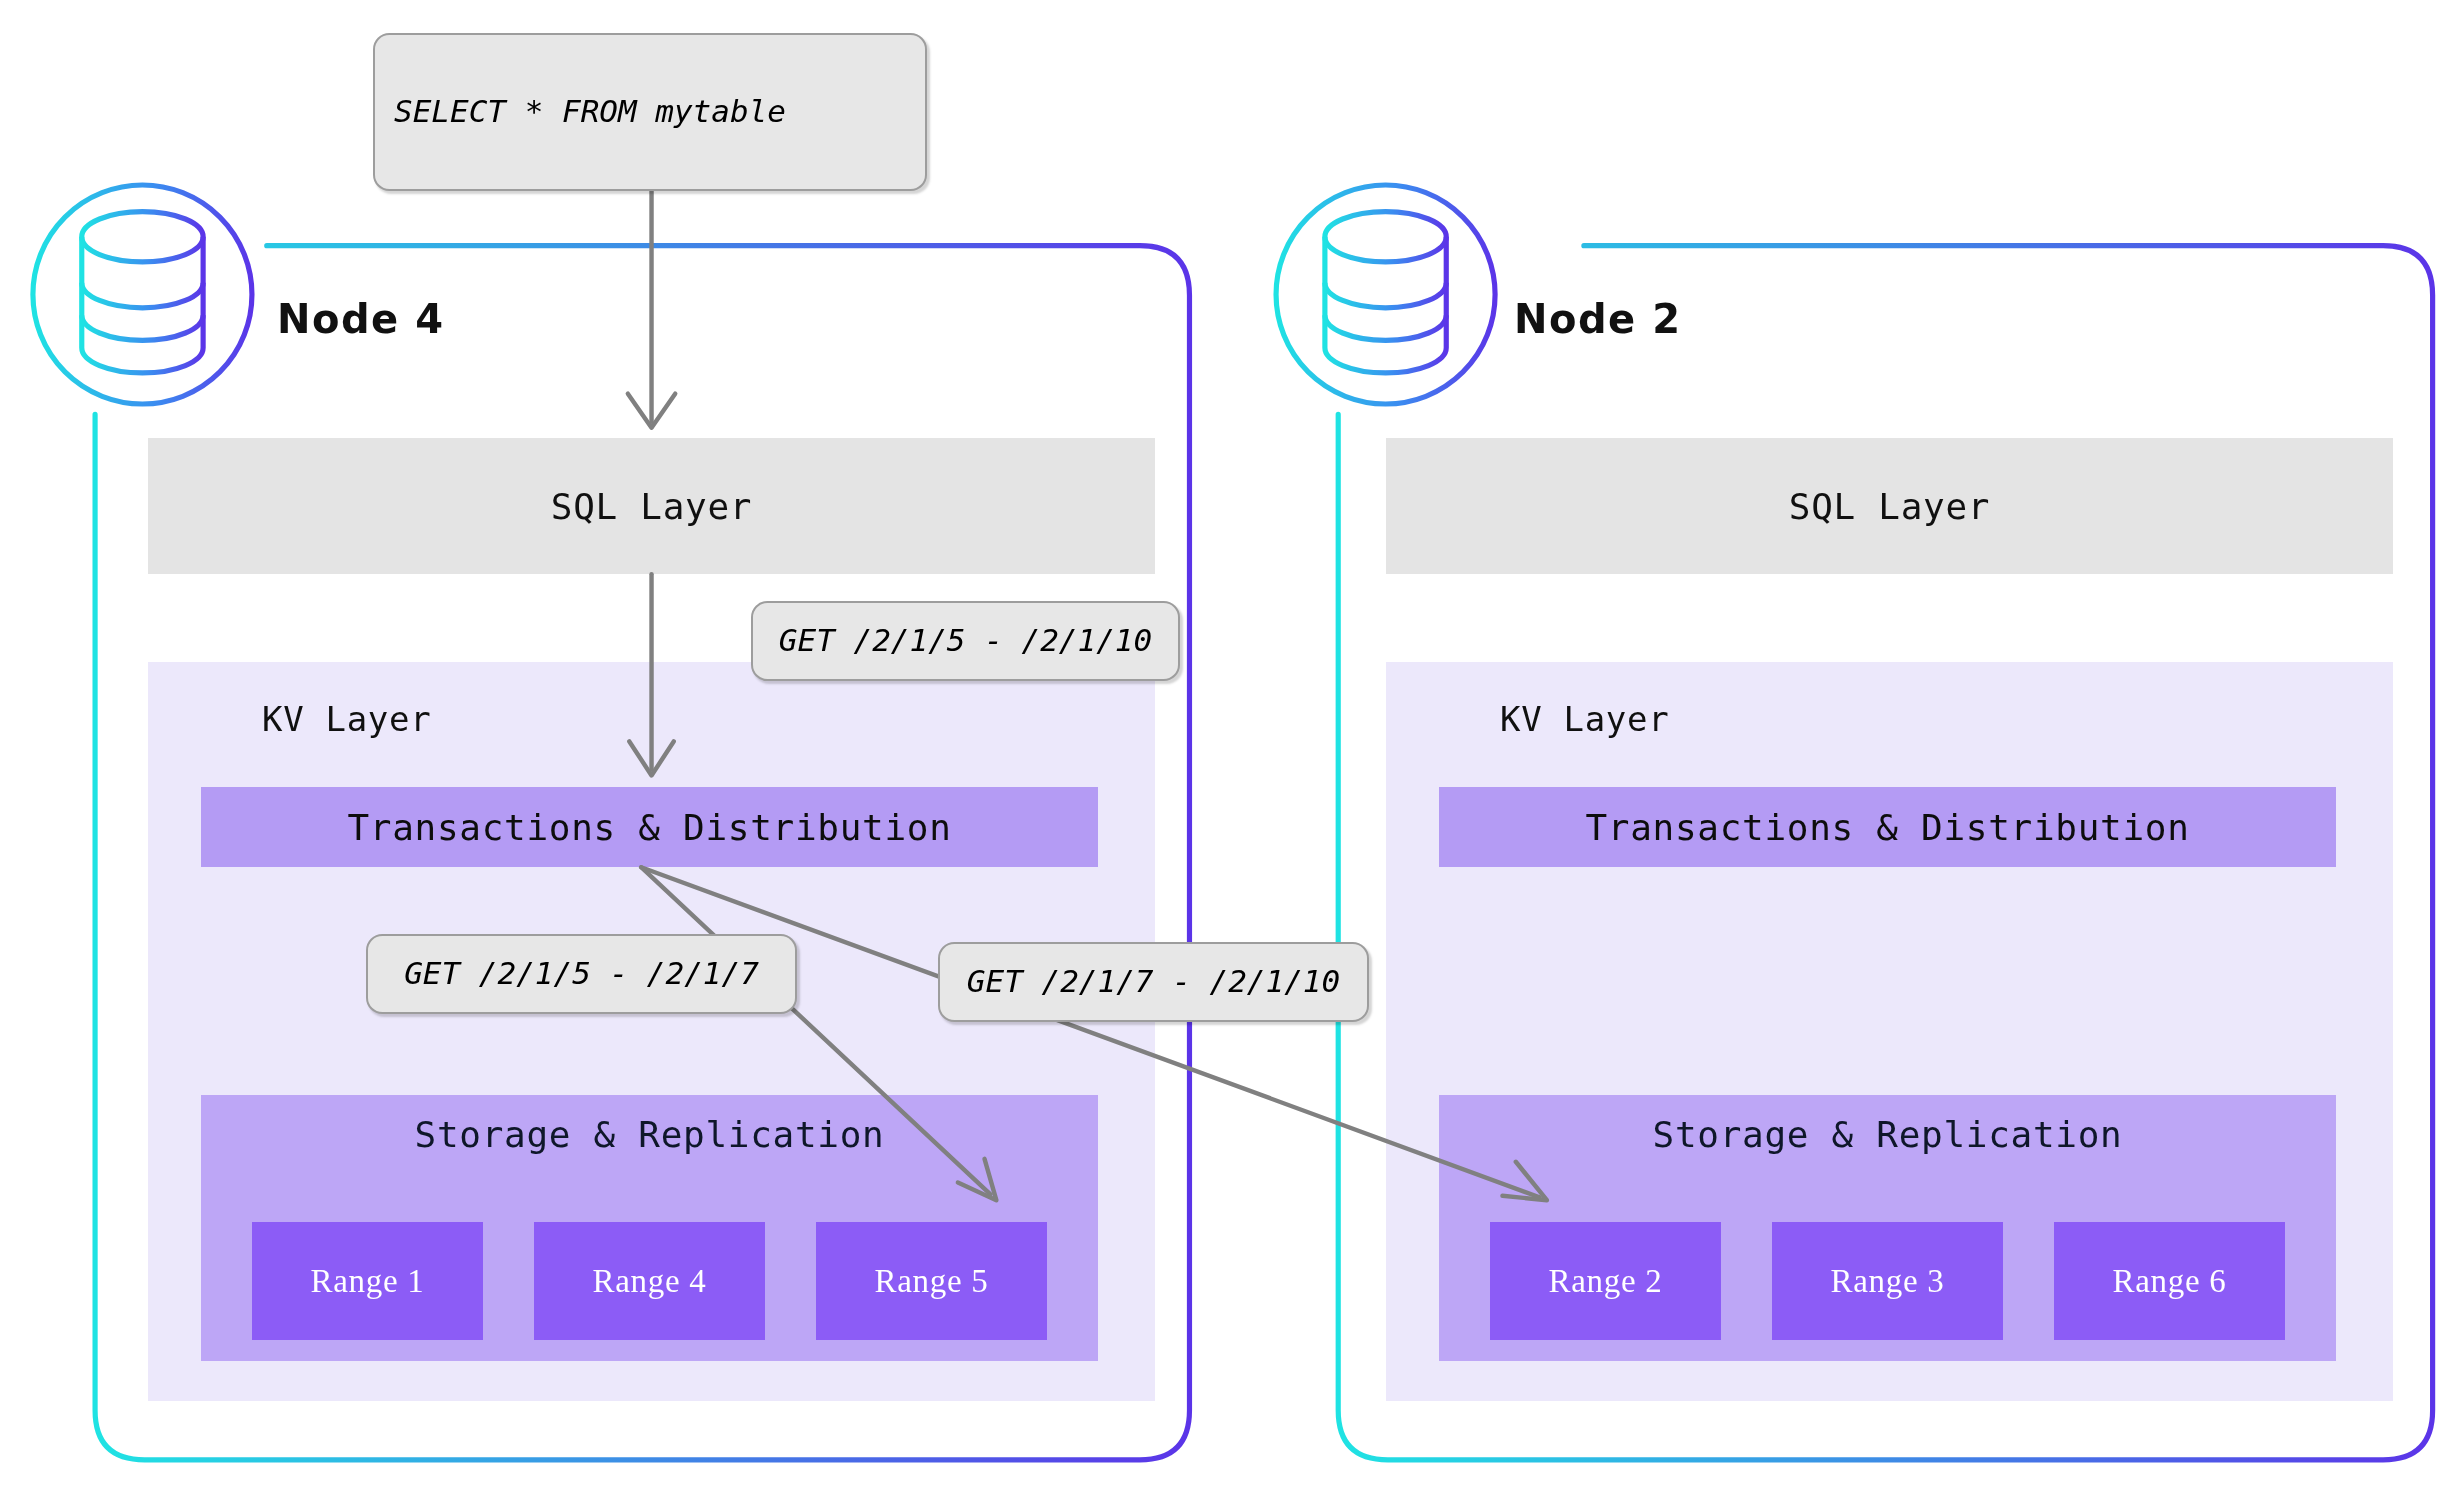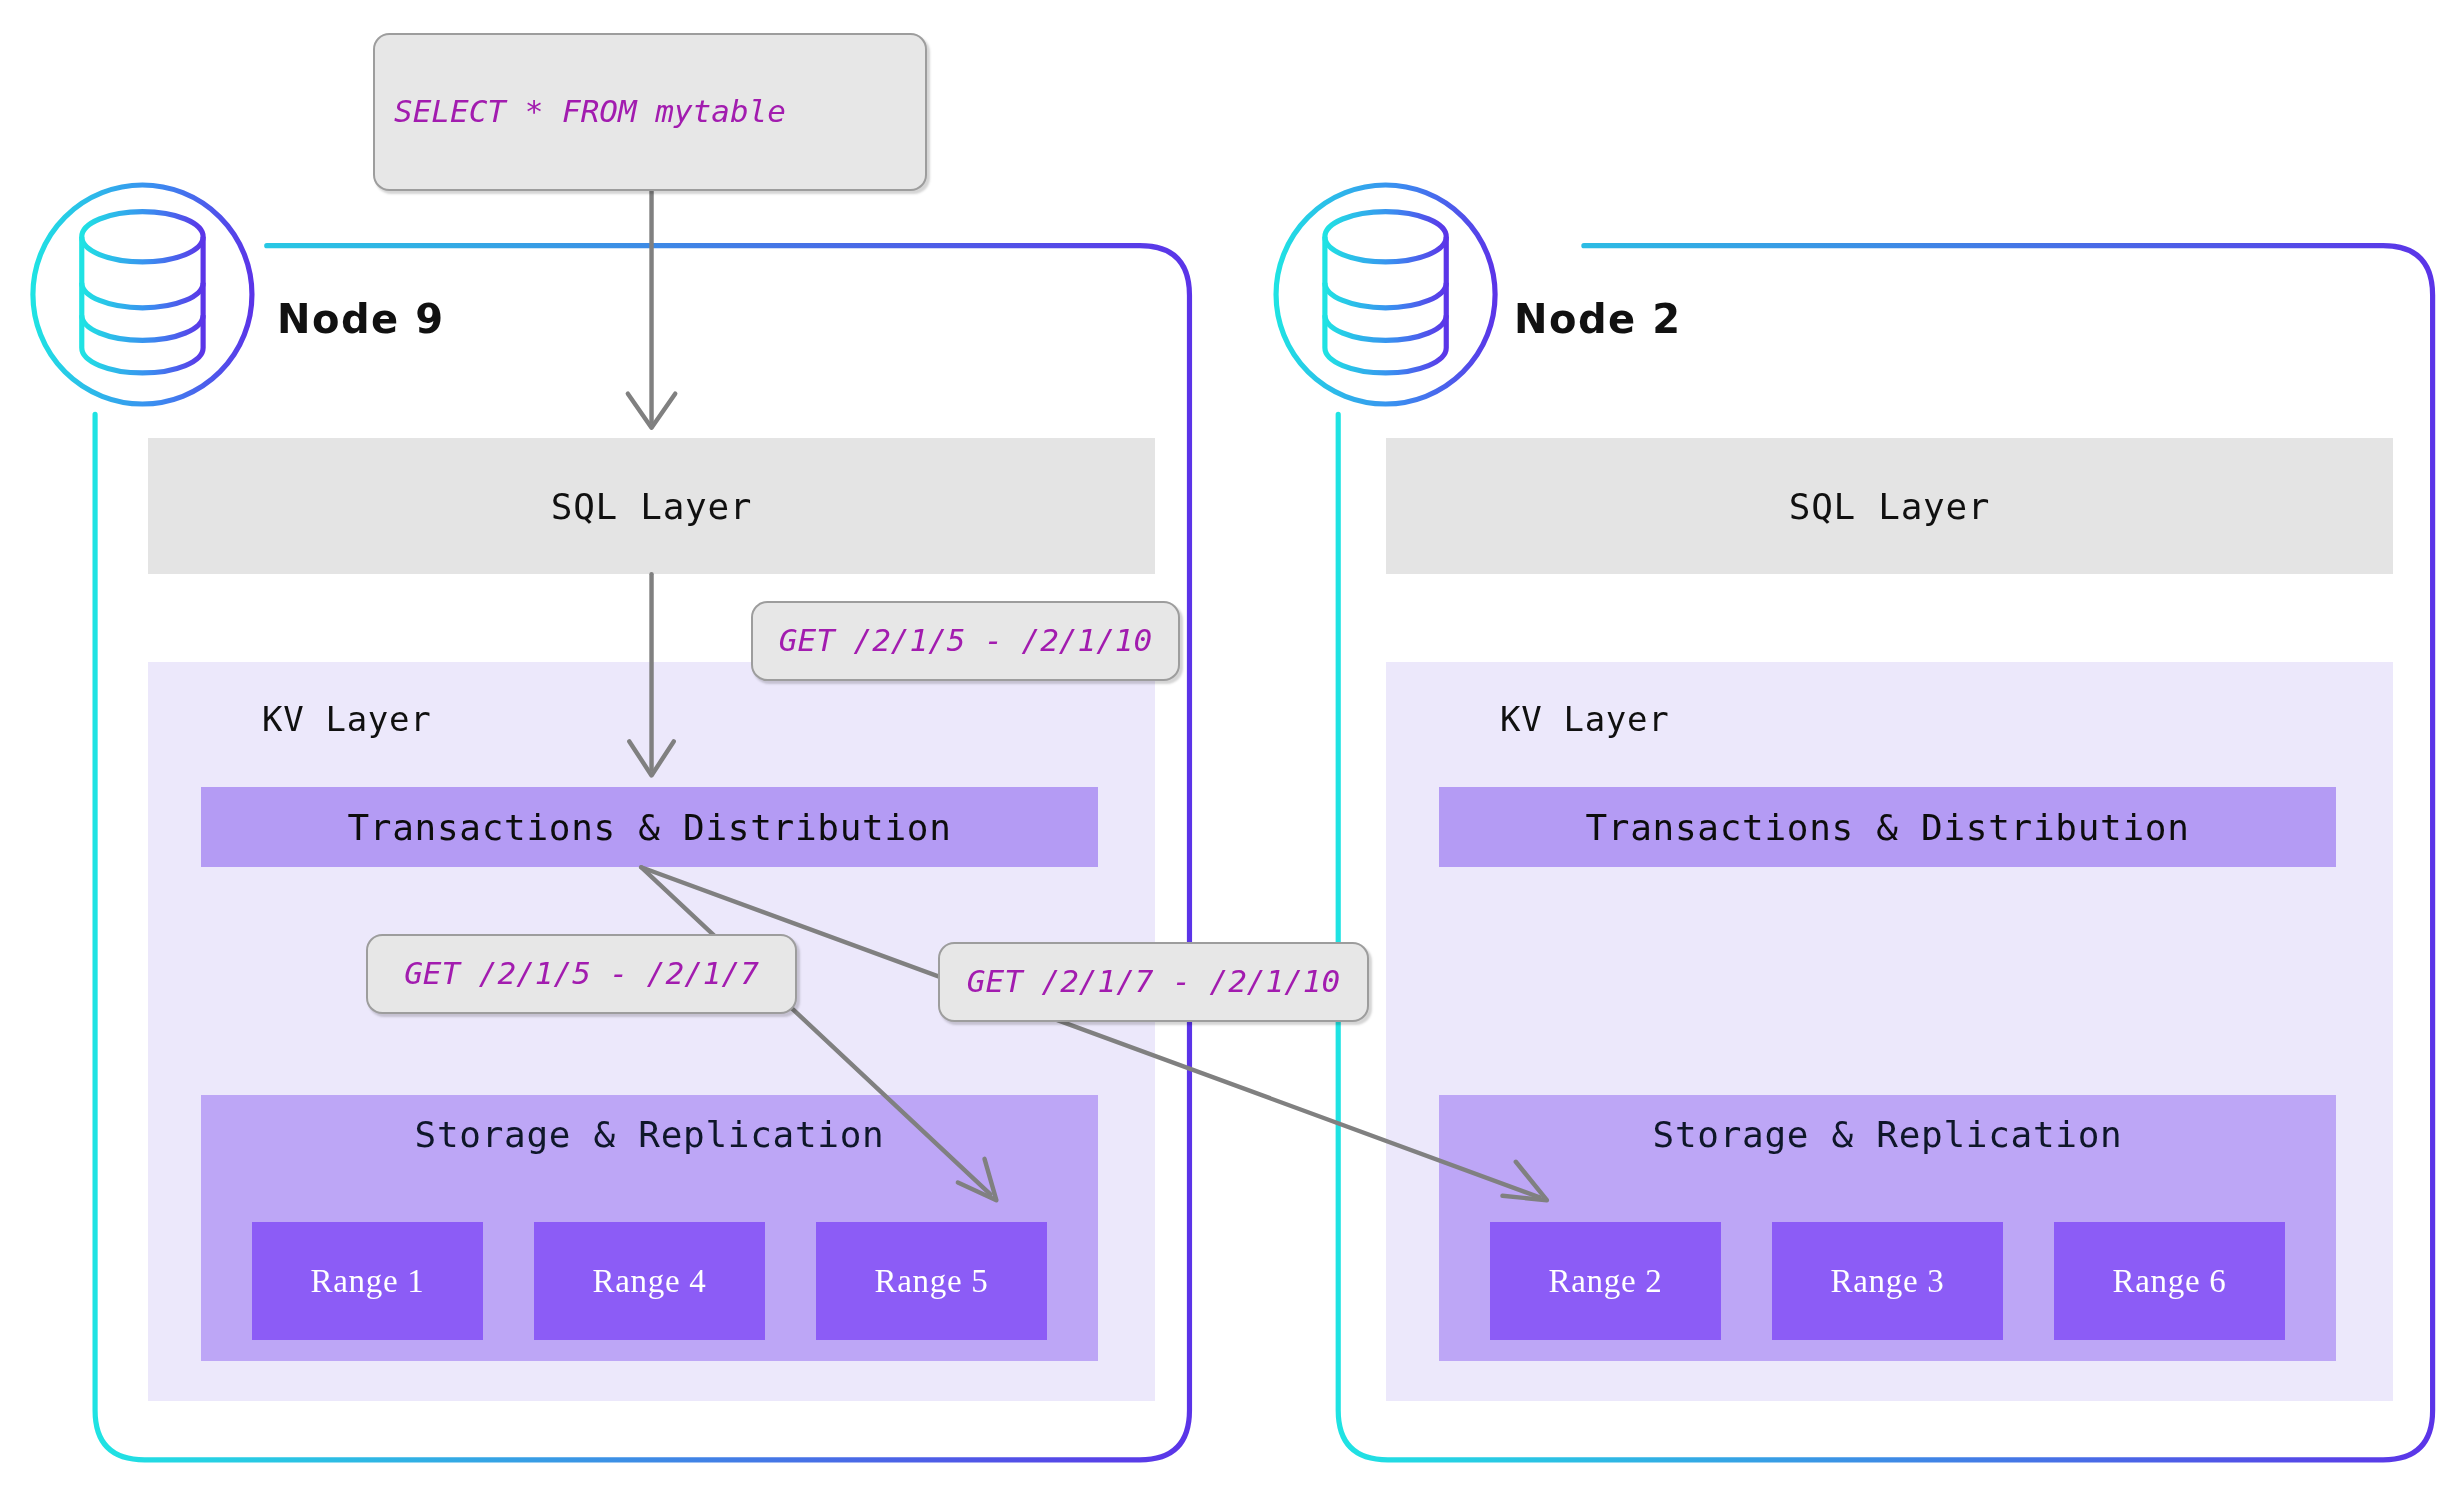--- a/index.html
+++ b/index.html
@@ -141,21 +141,21 @@
     align-items: flex-start;
     justify-content: center;
     padding: 0 19px;
     box-sizing: border-box;
     z-index: 50;
   }
   .callout-line {
     font-family: "DejaVu Sans Mono", monospace;
     font-style: italic;
     font-size: 31px;
-    color: #a21caf;
+    color: #000000;
     line-height: 1.34;
     white-space: nowrap;
   }
   .callout.centered { align-items: center; }
 </style>
 </head>
 <body>
 
 <div id="stage">
 
@@ -191,21 +191,21 @@
     <path d="M 2140 332
              L 3220 332
              Q 3287 332 3287 399
              L 3287 1906
              Q 3287 1973 3220 1973
              L 1875 1973
              Q 1808 1973 1808 1906
              L 1808 560" fill="none" stroke="url(#gradTop1)" stroke-width="7" stroke-linecap="round" stroke-linejoin="round"></path>
   </svg>
 
-  <div class="node-title" style="left:277px; top:296px;">Node 9</div>
+  <div class="node-title" style="left:277px; top:296px;">Node 4</div>
 
   <div class="sql-layer" style="left:148px; top:438px; width:1007px; height:136px;">
     <span class="sql-layer-label">SQL Layer</span>
   </div>
 
   <div class="kv-panel" style="left:148px; top:662px; width:1007px; height:739px;"></div>
   <div class="kv-panel-label" style="left:262px; top:699px; z-index:25;">KV Layer</div>
 
   <div class="txn-band" style="left:201px; top:787px; width:897px; height:80px;">
     <span class="txn-band-label">Transactions &amp; Distribution</span>

